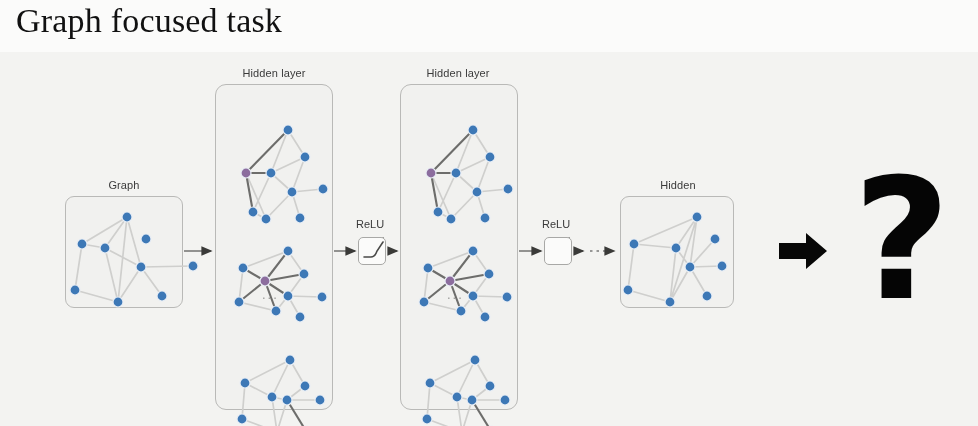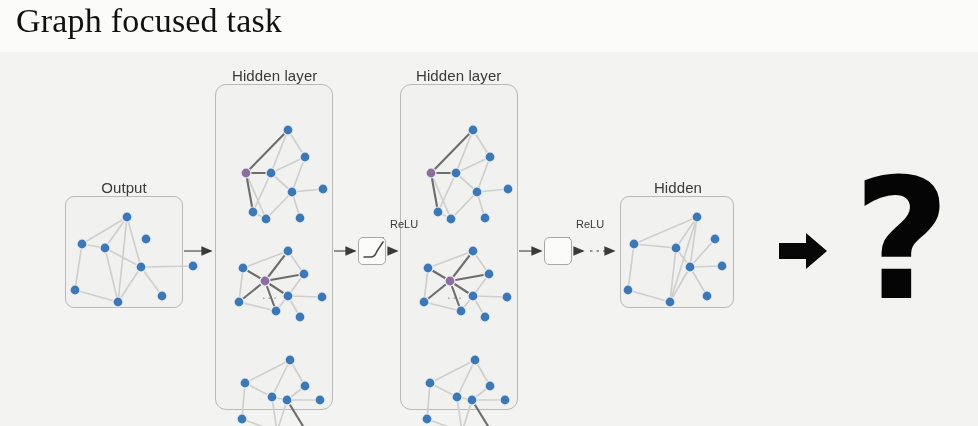--- a/index.html
+++ b/index.html
@@ -35,42 +35,41 @@
   }
   .canvas {
     position: absolute;
     left: 0; top: 52px;
     width: 978px; height: 374px;
     background: #f3f3f1;
   }
   
   .grp-label {
     position: absolute;
-    font-size: 15px;
+    font-size: 11px;
     color: #3a3a3a;
     text-align: center;
     white-space: nowrap;
     letter-spacing: 0.1px;
   }
   
   .box {
     position: absolute;
     background: #f1f1ef;
     border: 1.3px solid #b9b9b7;
     border-radius: 9px;
     box-sizing: border-box;
   }
   .box.tall { border-radius: 11px; }
   
   .relu-label {
     position: absolute;
     font-size: 11px;
     color: #3a3a3a;
     white-space: nowrap;
-    margin-left: 34px;
   }
   .relu-box {
     position: absolute;
     width: 28px; height: 28px;
     background: #fbfbfa;
     border: 1.4px solid #a8a8a6;
     border-radius: 5px;
     box-sizing: border-box;
   }
   
@@ -97,21 +96,21 @@
 </head>
 <body>
 
 <div id="slide">
 
   <div class="title-band"></div>
   <div class="page-title">Graph focused task</div>
 
   <div class="canvas">
 
-    <div class="grp-label" style="left:84px; top:127px; width:80px;">Output</div>
+    <div class="grp-label" style="left:84px; top:127px; width:80px;">Graph</div>
     <div class="grp-label" style="left:232px; top:15px; width:84px;">Hidden layer</div>
     <div class="grp-label" style="left:416px; top:15px; width:84px;">Hidden layer</div>
     <div class="grp-label" style="left:638px; top:127px; width:80px;">Hidden</div>
 
     <div class="box" style="left:65px; top:144px; width:118px; height:112px;"></div>
     <div class="box tall" style="left:215px; top:32px; width:118px; height:326px;"></div>
     <div class="box tall" style="left:400px; top:32px; width:118px; height:326px;"></div>
     <div class="box" style="left:620px; top:144px; width:114px; height:112px;"></div>
 
     <svg class="lyr" width="978" height="374">

